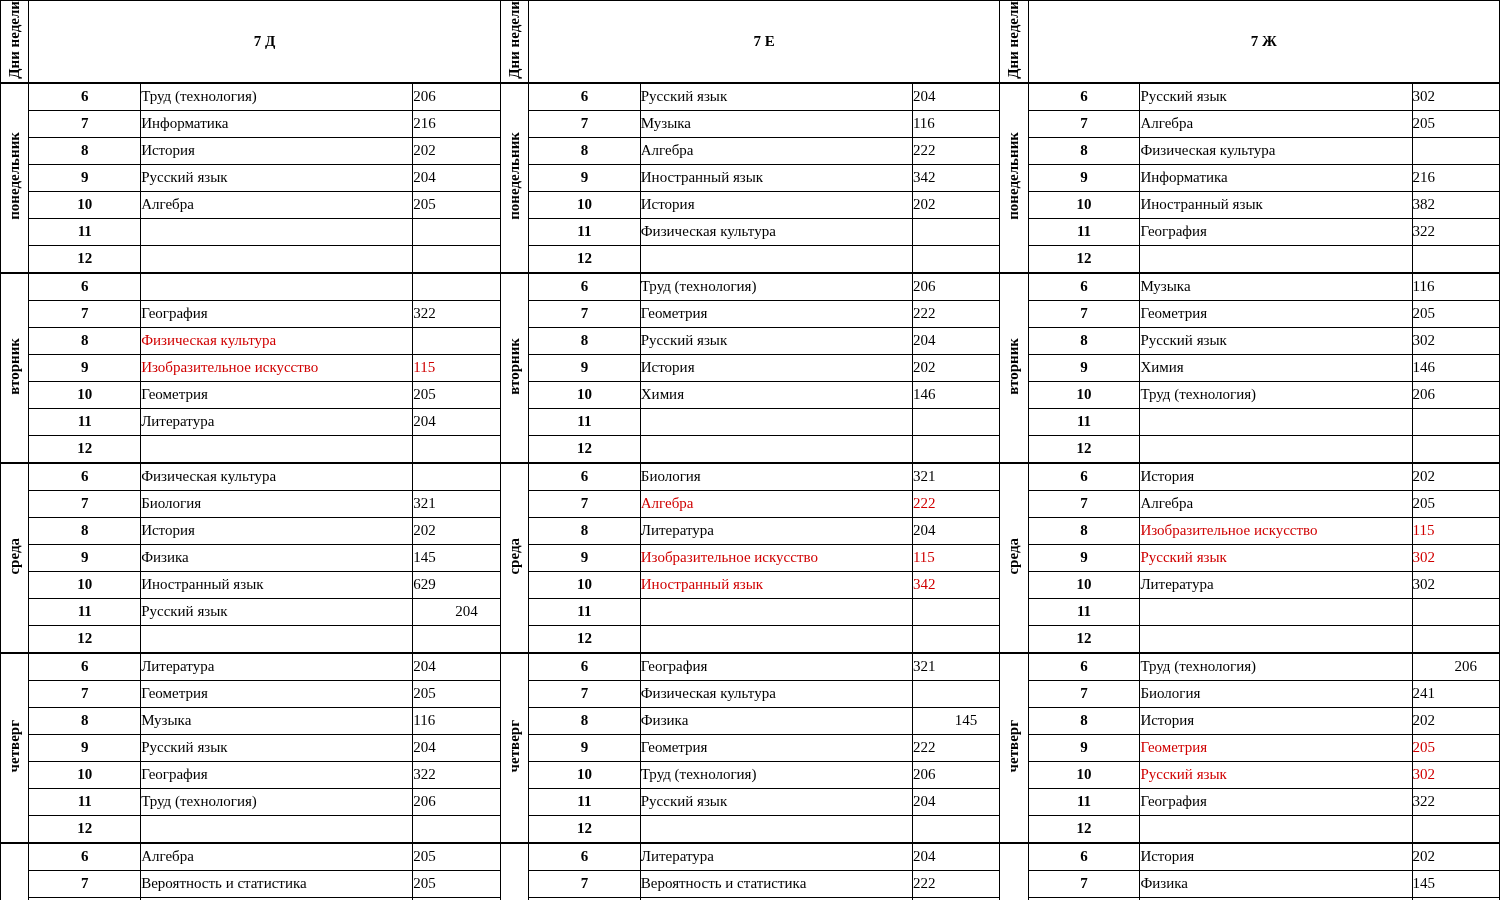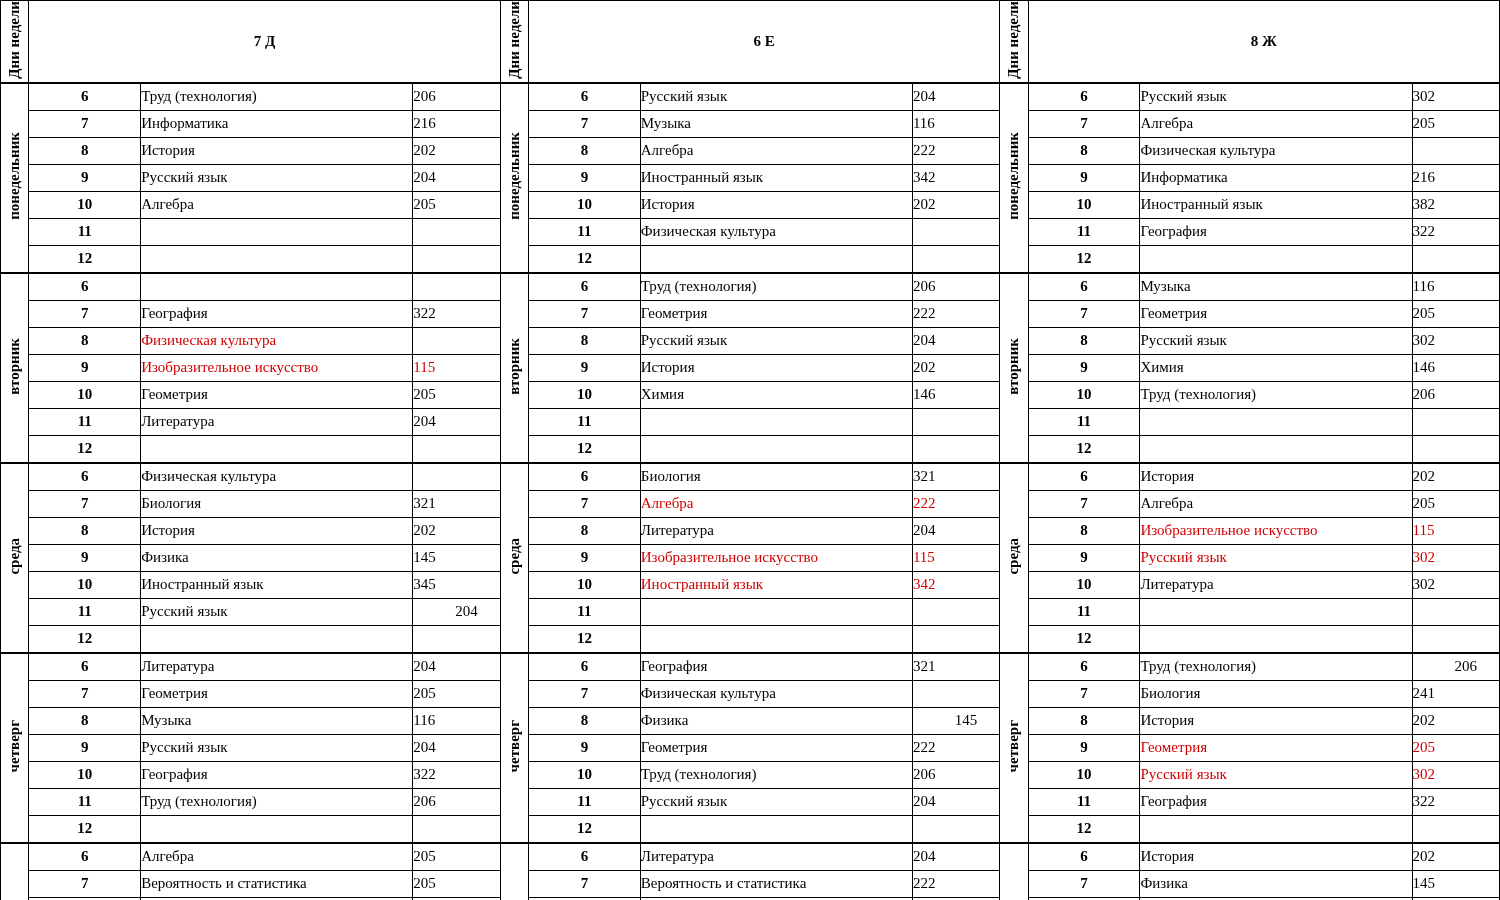--- a/index.html
+++ b/index.html
@@ -95,23 +95,23 @@
     <col class="c-day">
       <col class="c-num">
       <col class="c-subj">
       <col class="c-room">
   </colgroup>
   <tbody id="table-body">
       <tr class="hdrrow">
         <td class="dayhdr"><span class="vert">Дни недели</span></td>
         <td class="grouphdr" colspan="3">7 Д</td>
         <td class="dayhdr sep-left"><span class="vert">Дни недели</span></td>
-        <td class="grouphdr" colspan="3">6 Е</td>
+        <td class="grouphdr" colspan="3">7 Е</td>
         <td class="dayhdr sep-left"><span class="vert">Дни недели</span></td>
-        <td class="grouphdr sep-right" colspan="3">8 Ж</td>
+        <td class="grouphdr sep-right" colspan="3">7 Ж</td>
       </tr>
       <tr class="daytop">
         <td class="dayhdr" rowspan="7"><span class="vert">понедельник</span></td>
         <td class="num">6</td>
         <td class="subj">Труд (технология)</td>
         <td class="room">206</td>
         <td class="dayhdr sep-left" rowspan="7"><span class="vert">понедельник</span></td>
         <td class="num">6</td>
         <td class="subj">Русский язык</td>
         <td class="room">204</td>
@@ -309,21 +309,21 @@
         <td class="num">9</td>
         <td class="subj hl">Изобразительное искусство</td>
         <td class="room hl">115</td>
         <td class="num">9</td>
         <td class="subj hl">Русский язык</td>
         <td class="room hl sep-right">302</td>
       </tr>
       <tr>
         <td class="num">10</td>
         <td class="subj">Иностранный язык</td>
-        <td class="room">345</td>
+        <td class="room">629</td>
         <td class="num">10</td>
         <td class="subj hl">Иностранный язык</td>
         <td class="room hl">342</td>
         <td class="num">10</td>
         <td class="subj">Литература</td>
         <td class="room sep-right">302</td>
       </tr>
       <tr>
         <td class="num">11</td>
         <td class="subj">Русский язык</td>

